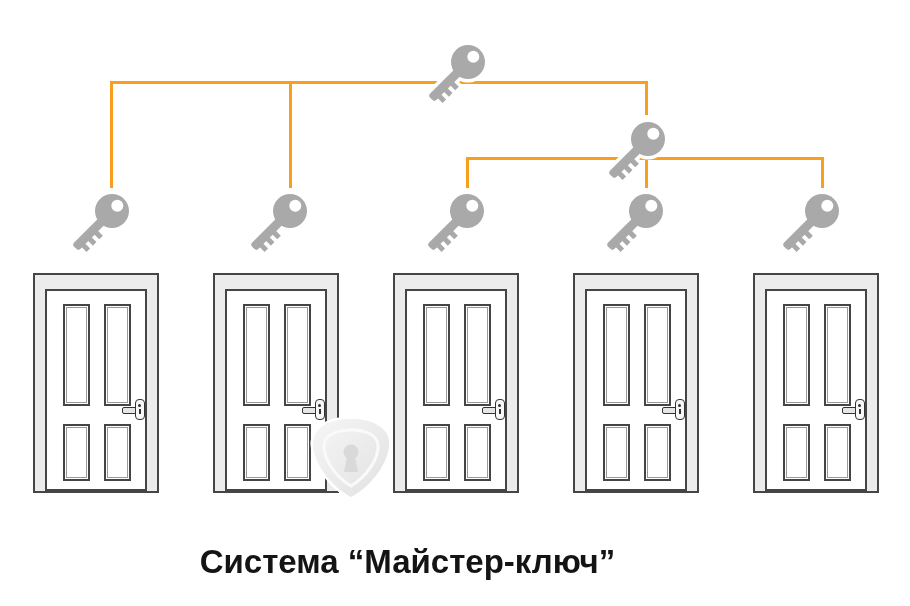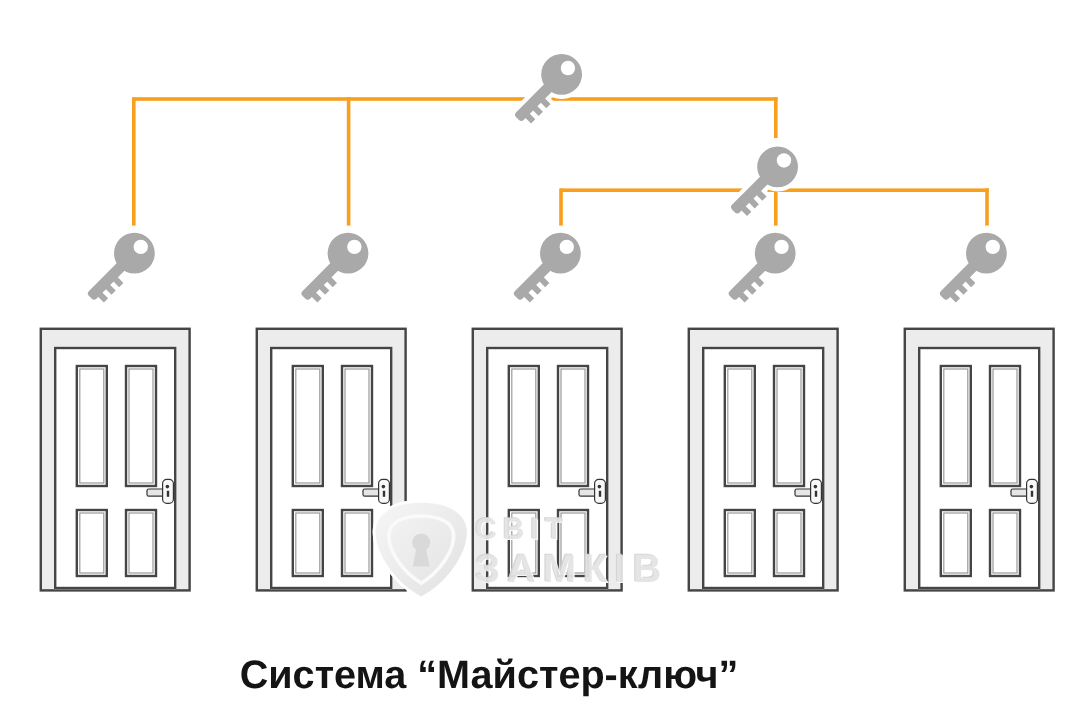--- a/index.html
+++ b/index.html
@@ -225,20 +225,16 @@
         <stop offset="0" stop-color="#f6f6f6"></stop>
           <stop offset="1" stop-color="#e1e1e1"></stop>
       </linearGradient>
     </defs>
     <path d="M41,3 C62,3 78,11 79,26 C80,45 62,70 41,81 C20,70 2,45 3,26 C4,11 20,3 41,3 Z" fill="#ffffff" stroke="#ffffff" stroke-width="5"></path>
     <path d="M41,3 C62,3 78,11 79,26 C80,45 62,70 41,81 C20,70 2,45 3,26 C4,11 20,3 41,3 Z" fill="url(#shg)"></path>
     <path d="M41,14 C56,14 67,19 68,29 C69,43 56,61 41,70 C26,61 13,43 14,29 C15,19 26,14 41,14 Z" fill="none" stroke="#fafafa" stroke-width="3"></path>
     <circle cx="41" cy="36" r="7.5" fill="#d9d9d9"></circle>
     <path d="M37,41 L45,41 L48,56 L34,56 Z" fill="#d9d9d9"></path>
   </svg>
-  <div class="wm-text">
-    <div class="wm-line1">СВІТ</div>
-    <div class="wm-line2">ЗАМКІВ</div>
-  </div>
 
   <div class="caption">Система “Майстер-ключ”</div>
 
 </div>
 
 </body></html>

